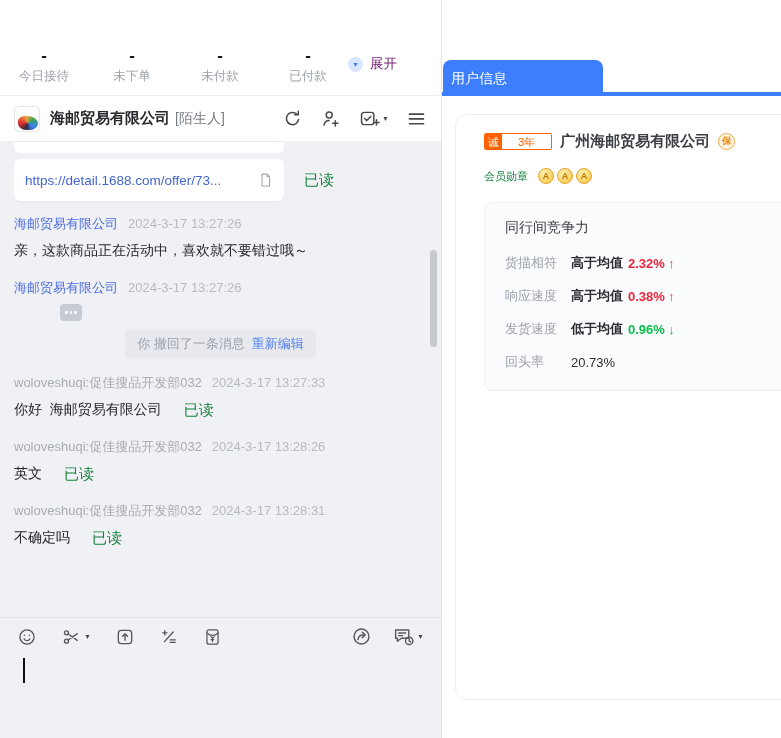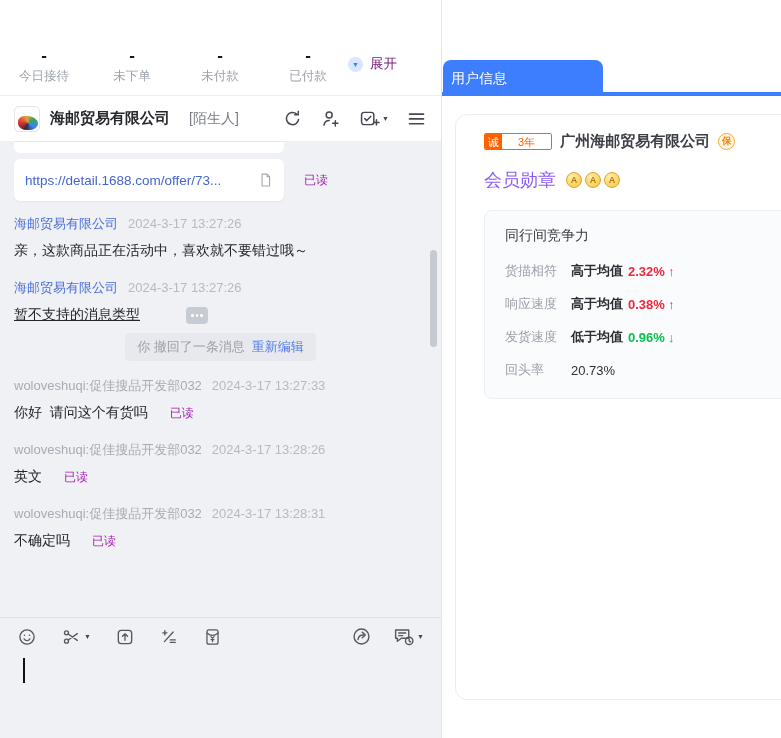--- a/index.html
+++ b/index.html
@@ -24,35 +24,35 @@
   .expand-ctl { position:absolute; top:55px; right:44px; display:flex; align-items:center; gap:7px; cursor:pointer; }
   .expand-circle { width:15px; height:15px; border-radius:50%; background:#D9E6FF; color:#3D7EFF; font-size:7px; display:flex; align-items:center; justify-content:center; }
   .expand-label { font-size:13.5px; color:#701a75; }
 
   .chat-header { position:absolute; top:95px; left:0; width:441px; height:46px; background:#fff;
     border-top:1px solid #EDEEF1; display:flex; align-items:center; padding:0 14px; }
   .contact-avatar { width:26px; height:26px; border-radius:5px; background:#fff; border:1px solid #E3E4E8; overflow:hidden; position:relative; }
   .contact-avatar::before { content:""; position:absolute; left:3px; top:9px; width:20px; height:14px;
     background:conic-gradient(from 200deg,#2c2c34,#d33,#e9a23b,#3aa655,#3d7eff,#2c2c34); border-radius:40% 60% 50% 50%; }
   .chat-title { font-size:15px; font-weight:700; color:#26282C; margin-left:10px; }
-  .chat-tag { font-size:14px; color:#787C84; margin-left:19px; font-weight:400; }
+  .chat-tag { font-size:14px; color:#787C84; margin-left:5px; font-weight:400; }
   .header-icons { margin-left:auto; display:flex; align-items:center; gap:17px; }
   .hd-icon { display:flex; align-items:center; cursor:pointer; }
   .caret { font-size:7px; color:#45484E; margin-left:2px; }
 
   
   .messages { position:absolute; top:141px; left:0; width:441px; height:476px; background:#F0F1F5; overflow:hidden; padding:0 14px; }
   .scroll-thumb { position:absolute; right:4px; top:109px; width:7px; height:97px; background:#C6C9D0; border-radius:4px; cursor:grab; }
 
   .partial-card { width:270px; height:12px; background:#fff; border-radius:0 0 6px 6px; border-top:1px solid #E6E7EB; margin-bottom:6px; }
   .link-row { display:flex; align-items:center; margin-bottom:14px; }
   .link-card { width:270px; height:42px; background:#fff; border-radius:6px; box-shadow:0 1px 2px rgba(30,40,60,.05);
     display:flex; align-items:center; padding:0 11px; cursor:pointer; }
   .link-text { flex:1; font-size:13.5px; color:#4465CE; white-space:nowrap; overflow:hidden; }
-  .read-label { font-size:12px; color:#a21caf; }
+  .read-label { font-size:15px; color:#15803d; }
   .link-row .read-label { margin-left:20px; }
 
   .msg { margin-bottom:18px; }
   .msg-head { font-size:13px; margin-bottom:7px; }
   .sender-seller { color:#4D6EDB; cursor:pointer; }
   .sender-buyer { color:#A7ABB3; }
   .msg-time { color:#B6BAC2; margin-left:10px; }
   .msg-body { font-size:14px; color:#24262A; line-height:21px; display:flex; align-items:flex-end; }
   .msg-text { white-space:pre-wrap; }
   .msg.narrow .msg-text { max-width:138px; }
@@ -87,21 +87,21 @@
     border:1px solid #ECEDF0; border-radius:12px; padding:17px 0 0 28px; }
   .company-row { display:flex; align-items:center; gap:8px; }
   .cxt-badge { display:flex; height:17px; border:1px solid #FF6000; border-radius:2px; overflow:hidden; font-size:11px; line-height:16px; }
   .cxt-cheng { background:#FF6000; color:#fff; padding:0 3px; }
   .cxt-years { background:#fff; color:#FF6000; padding:0 16px; }
   .company-name { font-size:15px; font-weight:700; color:#3B3E44; }
   .bao-badge { width:17px; height:17px; border-radius:50%; border:1.5px solid #F0A63C; background:#FFF6E6;
     color:#E8820C; font-size:9.5px; font-weight:700; display:flex; align-items:center; justify-content:center; }
 
   .medal-row { margin-top:17px; display:flex; align-items:center; gap:10px; }
-  .medals-label { font-size:18px; color:#8b5cf6;text-align:right; }
+  .medals-label { font-size:11px; color:#15803d;text-align:right; }
   .medals { display:flex; gap:3px; }
   .medal { width:16px; height:16px; border-radius:50%; background:radial-gradient(circle at 35% 30%,#FFEFAE,#F7C43C);
     border:1px solid #E2A32E; color:#B87900; font-size:9px; font-weight:700; display:flex; align-items:center; justify-content:center; }
 
   .comp-box { margin-top:18px; width:341px; background:#FAFBFC; border:1px solid #EEEFF2; border-radius:8px; padding:16px 20px 4px; }
   .comp-title { font-size:14px; color:#3A3D43; margin-bottom:17px; }
   .comp-row { display:flex; align-items:center; margin-bottom:15px; font-size:13px; }
   .comp-label { color:#9CA1AA; width:66px; flex:none; }
   .comp-desc { color:#2B2E33; font-weight:700; margin-right:5px; }
   .comp-value { font-weight:700; }
@@ -230,35 +230,34 @@
 
       <div class="msg">
           <div class="msg-head"><span class="sender-seller">海邮贸易有限公司</span><span class="msg-time">2024-3-17 13:27:26</span></div>
           <div class="msg-body">
             <span class="msg-text">亲，这款商品正在活动中，喜欢就不要错过哦～</span>
           </div>
         </div>
         <div class="msg narrow underline tight">
           <div class="msg-head"><span class="sender-seller">海邮贸易有限公司</span><span class="msg-time">2024-3-17 13:27:26</span></div>
           <div class="msg-body">
-            <span class="msg-text">暂不支持的消息类型</span>
             <span class="more-btn">
               <i></i>
               <i></i>
               <i></i>
             </span>
           </div>
         </div>
         <div class="recall-row">
           <span class="recall-pill"><span>你 撤回了一条消息</span><span class="recall-action">重新编辑</span></span>
         </div>
         <div class="msg">
           <div class="msg-head"><span class="sender-buyer">woloveshuqi:促佳搜品开发部032</span><span class="msg-time">2024-3-17 13:27:33</span></div>
           <div class="msg-body">
-            <span class="msg-text">你好  请问这个有货吗</span>
+            <span class="msg-text">你好  海邮贸易有限公司</span>
             <span class="read-label">已读</span>
           </div>
         </div>
         <div class="msg">
           <div class="msg-head"><span class="sender-buyer">woloveshuqi:促佳搜品开发部032</span><span class="msg-time">2024-3-17 13:28:26</span></div>
           <div class="msg-body">
             <span class="msg-text">英文</span>
             <span class="read-label">已读</span>
           </div>
         </div>

